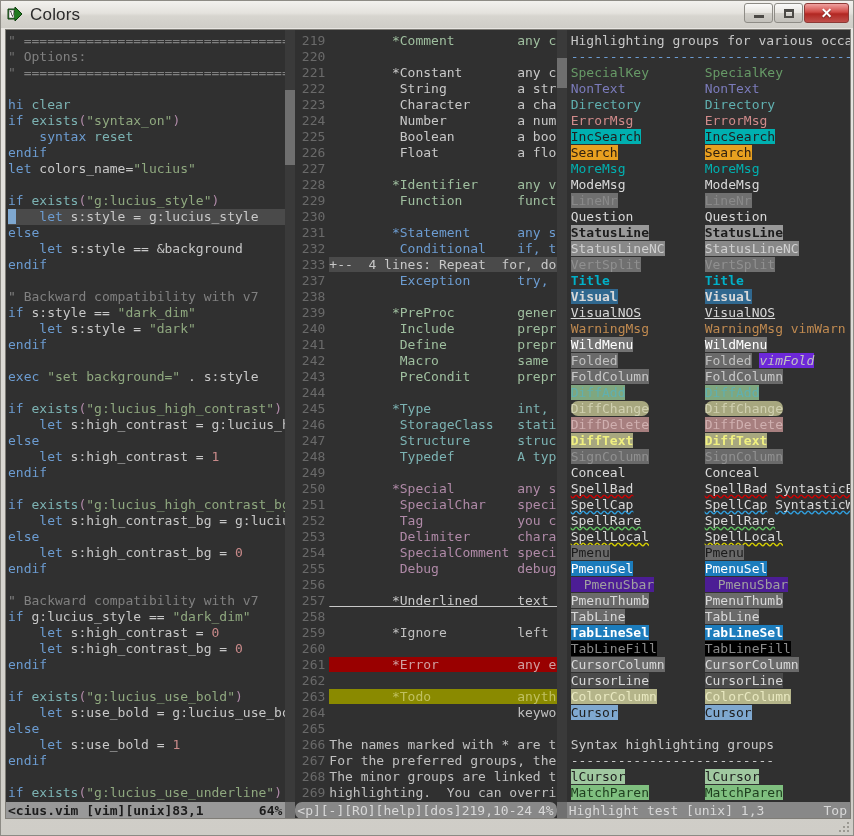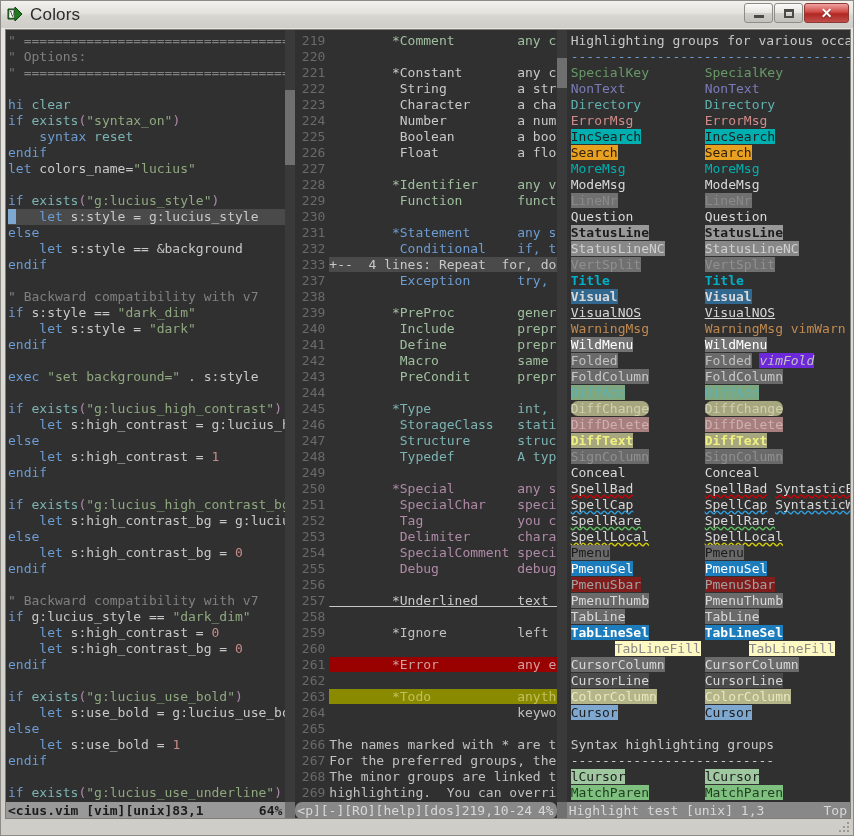--- a/index.html
+++ b/index.html
@@ -157,25 +157,25 @@
   .g-DiffDelete { background:#a77f7f; color:#d0b0b0; }
   .g-DiffText { background:#a7a77f; color:#f0f080; font-weight:bold; }
   .g-SignColumn { background:#6a6a6a; color:#909090; }
   .g-Conceal { color:#d8d8d8; }
   .g-SpellBad { text-decoration: underline wavy #d00000; text-decoration-skip-ink:none; color:#d8d8d8; }
   .g-SpellCap { text-decoration: underline wavy #30a0e0; text-decoration-skip-ink:none; color:#d8d8d8; }
   .g-SpellRare { text-decoration: underline wavy #60c060; text-decoration-skip-ink:none; color:#d8d8d8; }
   .g-SpellLocal { text-decoration: underline wavy #d8d000; text-decoration-skip-ink:none; color:#d8d8d8; }
   .g-Pmenu { background:#6a6a6a; color:#1c1c1c; }
   .g-PmenuSel { background:#1c7cbc; color:#ffffff; }
-  .g-PmenuSbar { background:#7f1d1d; color:#a0a0a0; }
+  .g-PmenuSbar { background:#4c1d95; color:#a0a0a0;padding-left:13px; }
   .g-PmenuThumb { background:#6a6a6a; color:#d8d8d8; }
   .g-TabLine { background:#6a6a6a; color:#d8d8d8; }
   .g-TabLineSel { background:#1c7cbc; color:#ffffff; font-weight:bold; }
-  .g-TabLineFill { background:#fef9c3; color:#8a8a8a;margin-left:44px; }
+  .g-TabLineFill { background:#000000; color:#8a8a8a; }
   .g-CursorColumn { background:#6a6a6a; color:#d8d8d8; }
   .g-CursorLine { background:#4a4a4a; color:#d8d8d8; }
   .g-ColorColumn { background:#b5b58a; color:#e8e8c0; }
   .g-Cursor { background:#7fa8d0; color:#202020; }
   .g-lCursor { background:#a0c8a0; color:#202020; }
   .g-MatchParen { background:#7fbf7f; color:#204020; }
   .g-SyntasticError { text-decoration: underline wavy #d00000; text-decoration-skip-ink:none; color:#d8d8d8; }
   .g-SyntasticWarn { text-decoration: underline wavy #30a0e0; text-decoration-skip-ink:none; color:#d8d8d8; }
   .g-vimWarn { color:#c08a50; }
   .g-vimFold { background:#6d28d9; color:#c0c0c0;font-style:italic; }

